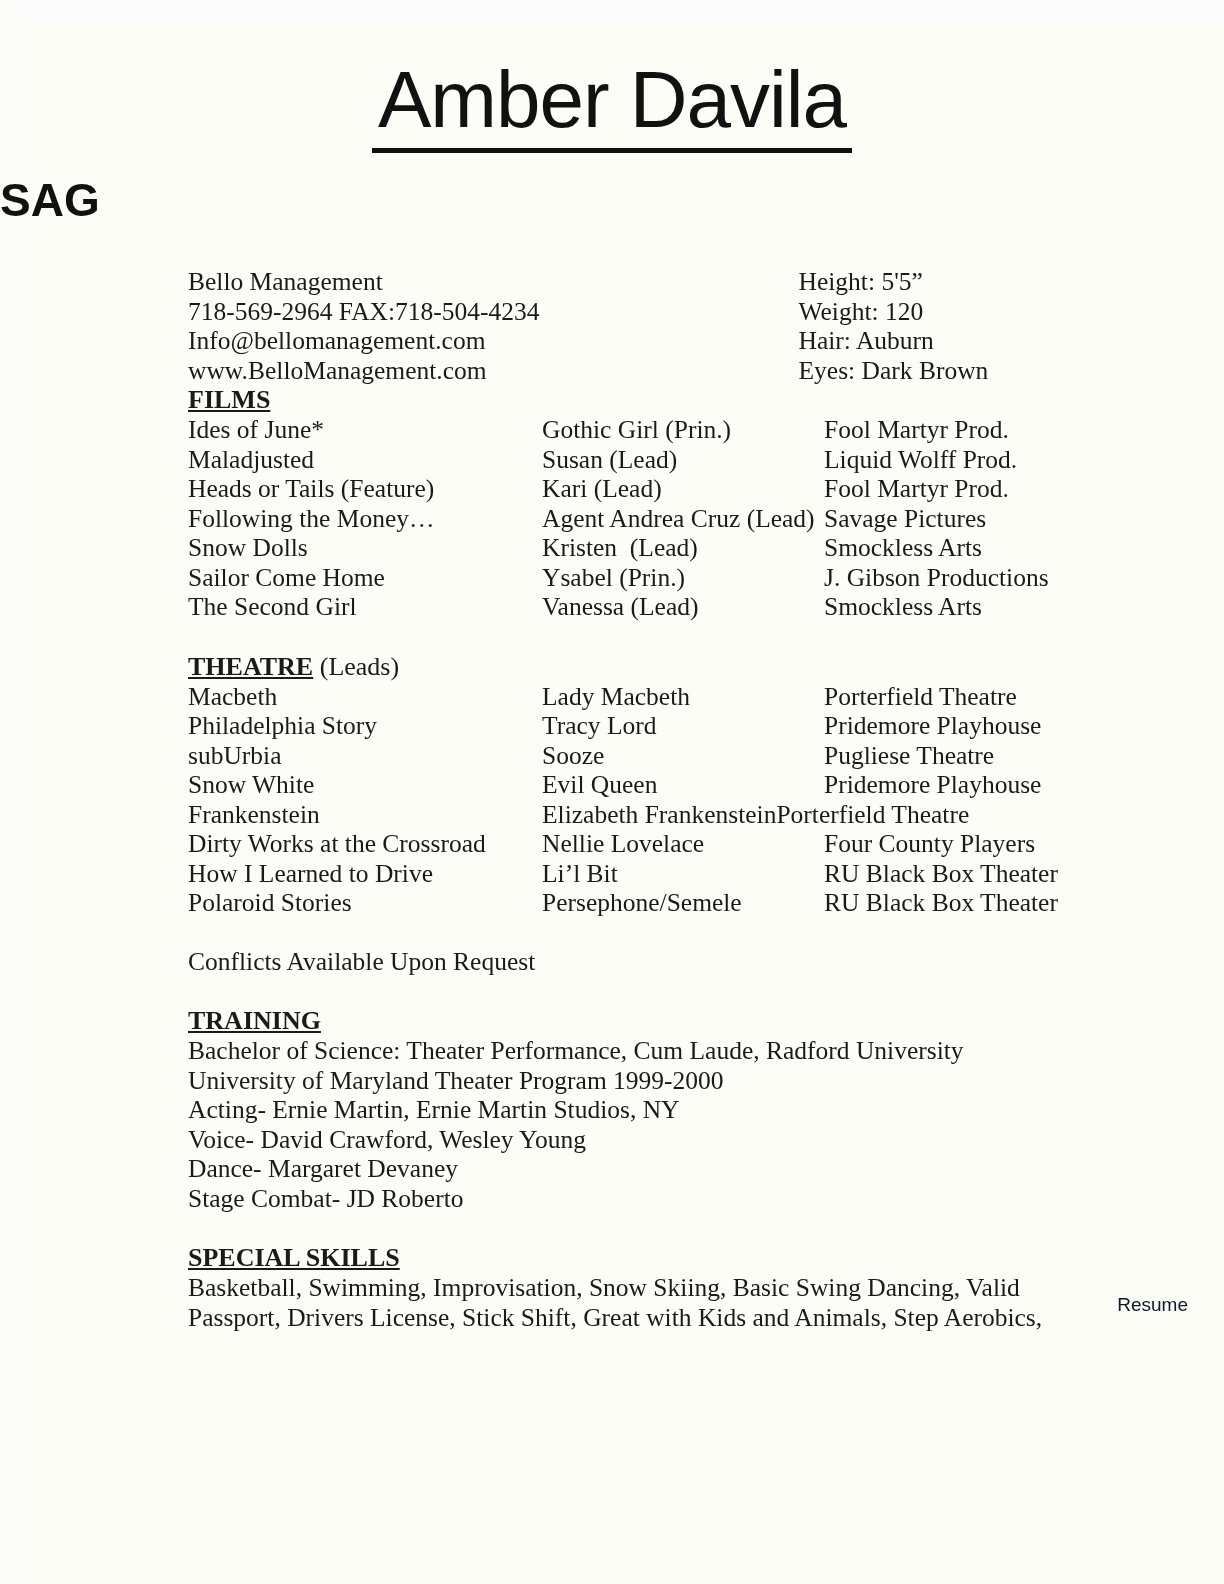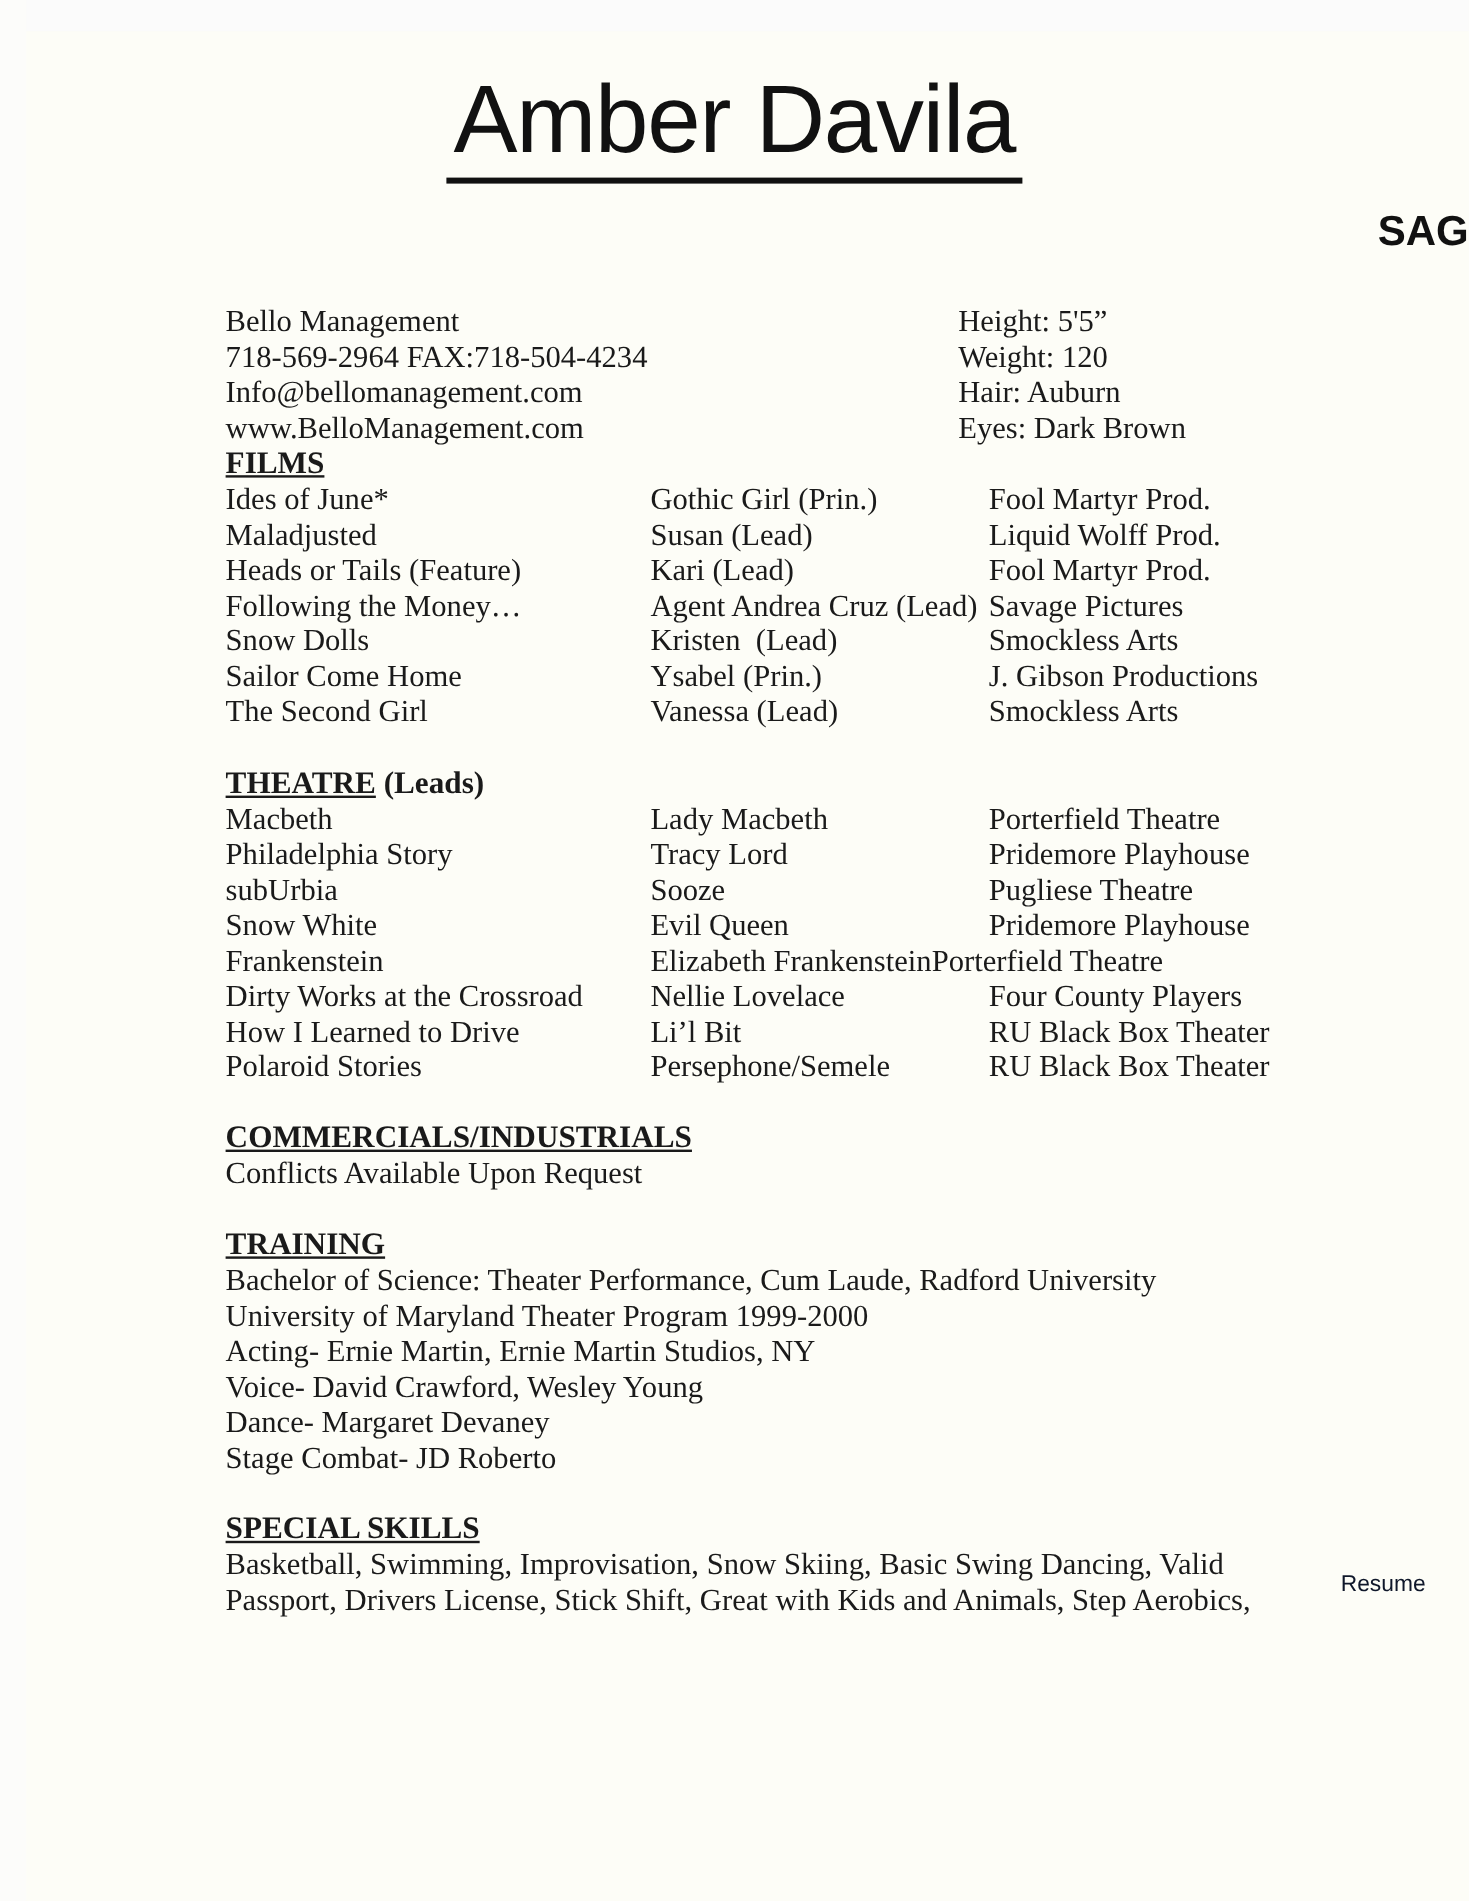--- a/index.html
+++ b/index.html
@@ -46,23 +46,23 @@
     font-weight: 400;
     letter-spacing: -1px;
     line-height: 1.0;
     display: inline-block;
     padding: 0 6px 8px 6px;
     border-bottom: 5px solid #111;
     color: #111;
   }
   .union {
     font-family: "Liberation Sans", "DejaVu Sans", sans-serif;
-    font-size: 35px;
+    font-size: 46px;
     font-weight: bold;
-    text-align: right;
+    text-align: left;
     margin-top: 20px;
     letter-spacing: 0px;
     color: #111;
   }
 
   
   .body-area {
     margin-top: 40px;
     padding-left: 188px;
     padding-right: 63px;
@@ -81,21 +81,21 @@
     margin-top: 0px;
     font-weight: bold;
     font-size: 26px;
     line-height: 30px;
   }
   .section-head .underlined {
     text-decoration: underline;
     text-underline-offset: 2px;
   }
   .section-head .suffix {
-    font-weight: bold;
+    font-weight: normal;
     text-decoration: none;
   }
 
   
   .credits { width: 100%; }
   .credit-row { display: flex; line-height: 29.5px; white-space: pre; }
   .col-title { width: 354px; flex: 0 0 354px; }
   .col-role  { width: 282px; flex: 0 0 282px; }
   .col-house { flex: 1 1 auto; }
   
@@ -166,21 +166,20 @@
         <div class="credit-row"><div class="col-title">subUrbia</div><div class="col-role">Sooze</div><div class="col-house">Pugliese Theatre</div></div>
         <div class="credit-row"><div class="col-title">Snow White</div><div class="col-role">Evil Queen</div><div class="col-house">Pridemore Playhouse</div></div>
         <div class="credit-row overflow"><div class="col-title">Frankenstein</div><div class="col-role">Elizabeth Frankenstein</div><div class="col-house">Porterfield Theatre</div></div>
         <div class="credit-row"><div class="col-title">Dirty Works at the Crossroad</div><div class="col-role">Nellie Lovelace</div><div class="col-house">Four County Players</div></div>
         <div class="credit-row"><div class="col-title">How I Learned to Drive</div><div class="col-role">Li’l Bit</div><div class="col-house">RU Black Box Theater</div></div>
         <div class="credit-row"><div class="col-title">Polaroid Stories</div><div class="col-role">Persephone/Semele</div><div class="col-house">RU Black Box Theater</div></div>
       </div>
 
     <div class="spacer-md"></div>
 
-    <div class="section-head"><span class="underlined">COMMERCIALS/INDUSTRIALS</span></div>
     <div id="commercials-lines">
         <div class="plain-line">Conflicts Available Upon Request</div>
       </div>
 
     <div class="spacer-lg"></div>
 
     <div class="section-head"><span class="underlined">TRAINING</span></div>
     <div id="training-lines">
         <div class="plain-line">Bachelor of Science: Theater Performance, Cum Laude, Radford University</div>
         <div class="plain-line">University of Maryland Theater Program 1999-2000</div>

